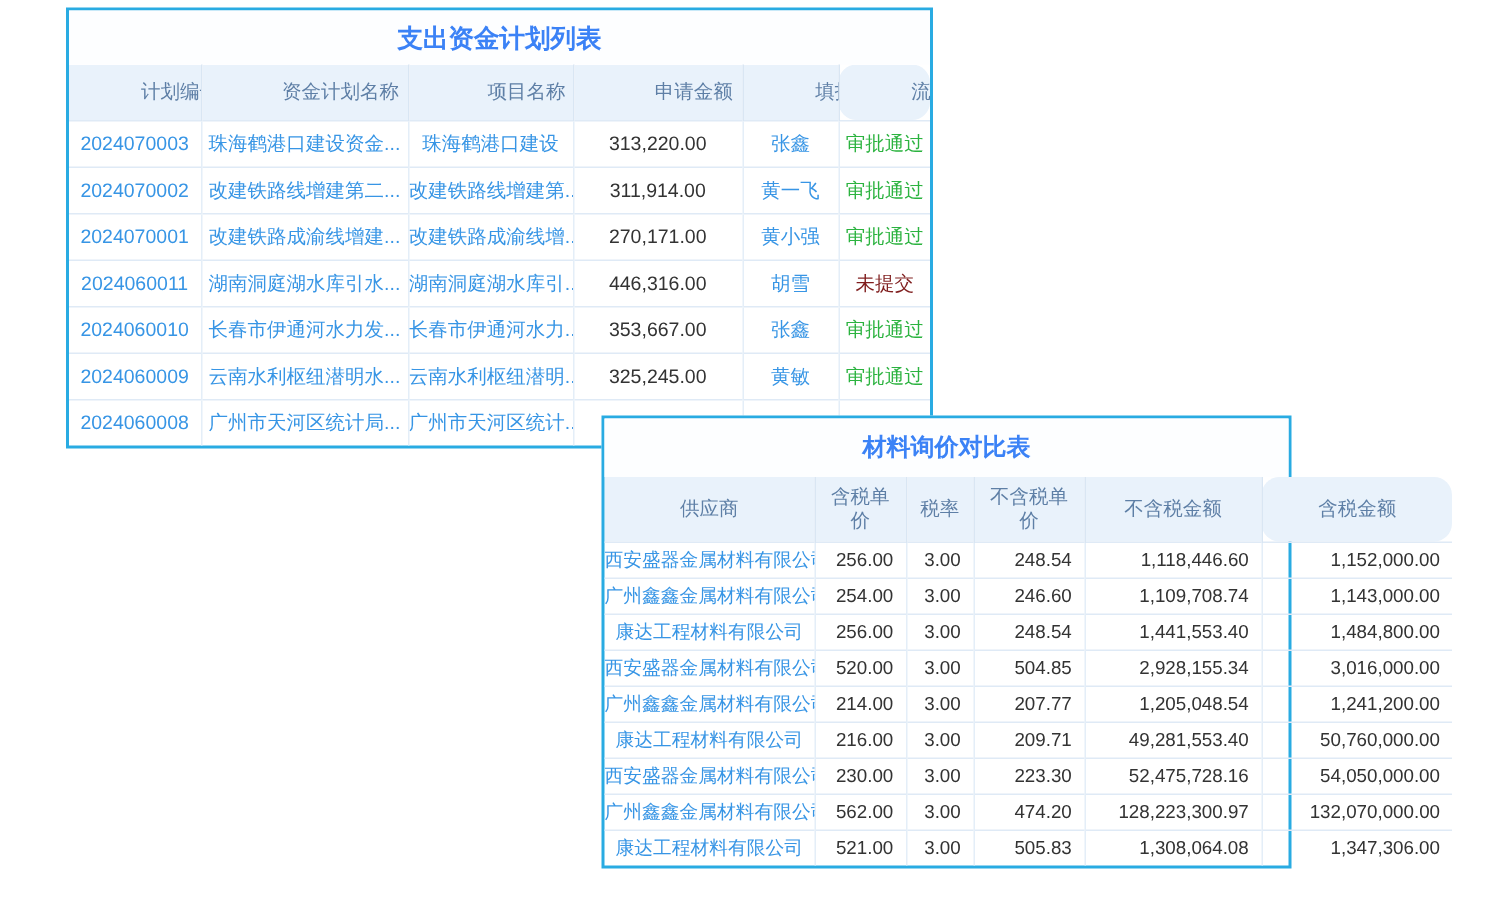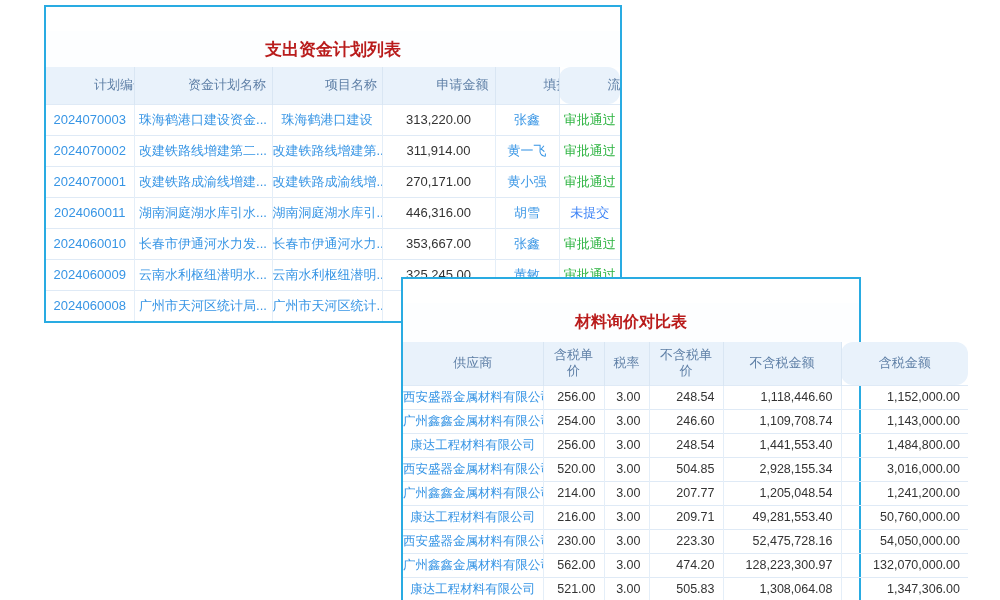--- a/index.html
+++ b/index.html
@@ -2,39 +2,39 @@
 <html><head>
 <meta charset="utf-8">
 <style>
   * { margin:0; padding:0; box-sizing:border-box; }
   html,body { width:1000px; height:600px; background:#ffffff; overflow:hidden;
     font-family:"Liberation Sans","DejaVu Sans",sans-serif; }
   .card { position:absolute; background:#ffffff; border:2px solid #29abe2; }
   #plan-card  { left:44px;  top:5px;   width:578px; }
   #quote-card { left:401px; top:277px; width:460px; }
   .card-title { display:flex; align-items:center; justify-content:center;
-    font-weight:bold; color:#b91c1c; background:#fdfeff;margin-top:24px; }
+    font-weight:bold; color:#3b82f6; background:#fdfeff; }
   #plan-card  .card-title { height:36px; font-size:17px; }
   #quote-card .card-title { height:39px; font-size:16px; }
   table { border-collapse:collapse; table-layout:fixed; width:100%; }
   th, td { text-align:center; overflow:hidden; white-space:nowrap; }
   th { background:#e9f2fb; color:#5e7fa6; font-weight:400; font-size:13px;
        border-right:1px solid #d9e6f3; }
   th:last-child { border-right:none;border-radius:12px; }
   td { border-top:1px solid #dfeaf6; border-right:1px solid #e4eef8;
        font-size:13px; color:#333333; }
   td:last-child { border-right:none; }
   #plan-card  th { height:37px;padding-left:48px; }
   #plan-card  td { height:31px; }
   #quote-card th { height:43px; white-space:normal; line-height:1.25; padding:0 6px; }
   #quote-card td { height:24px; font-size:12.5px; }
   .blue { color:#3795e5;margin-top:31px; }
   .num  { text-align:right; padding-right:8px; }
   [data-status="approved"]    { color:#2cb340; }
-  [data-status="unsubmitted"] { color:#3b82f6; }
+  [data-status="unsubmitted"] { color:#7f1d1d; }
 </style>
 </head>
 <body>
 
 <div class="card" id="plan-card">
   <div class="card-title">支出资金计划列表</div>
   <table>
     <colgroup>
       <col style="width:88px">
         <col style="width:138px">

